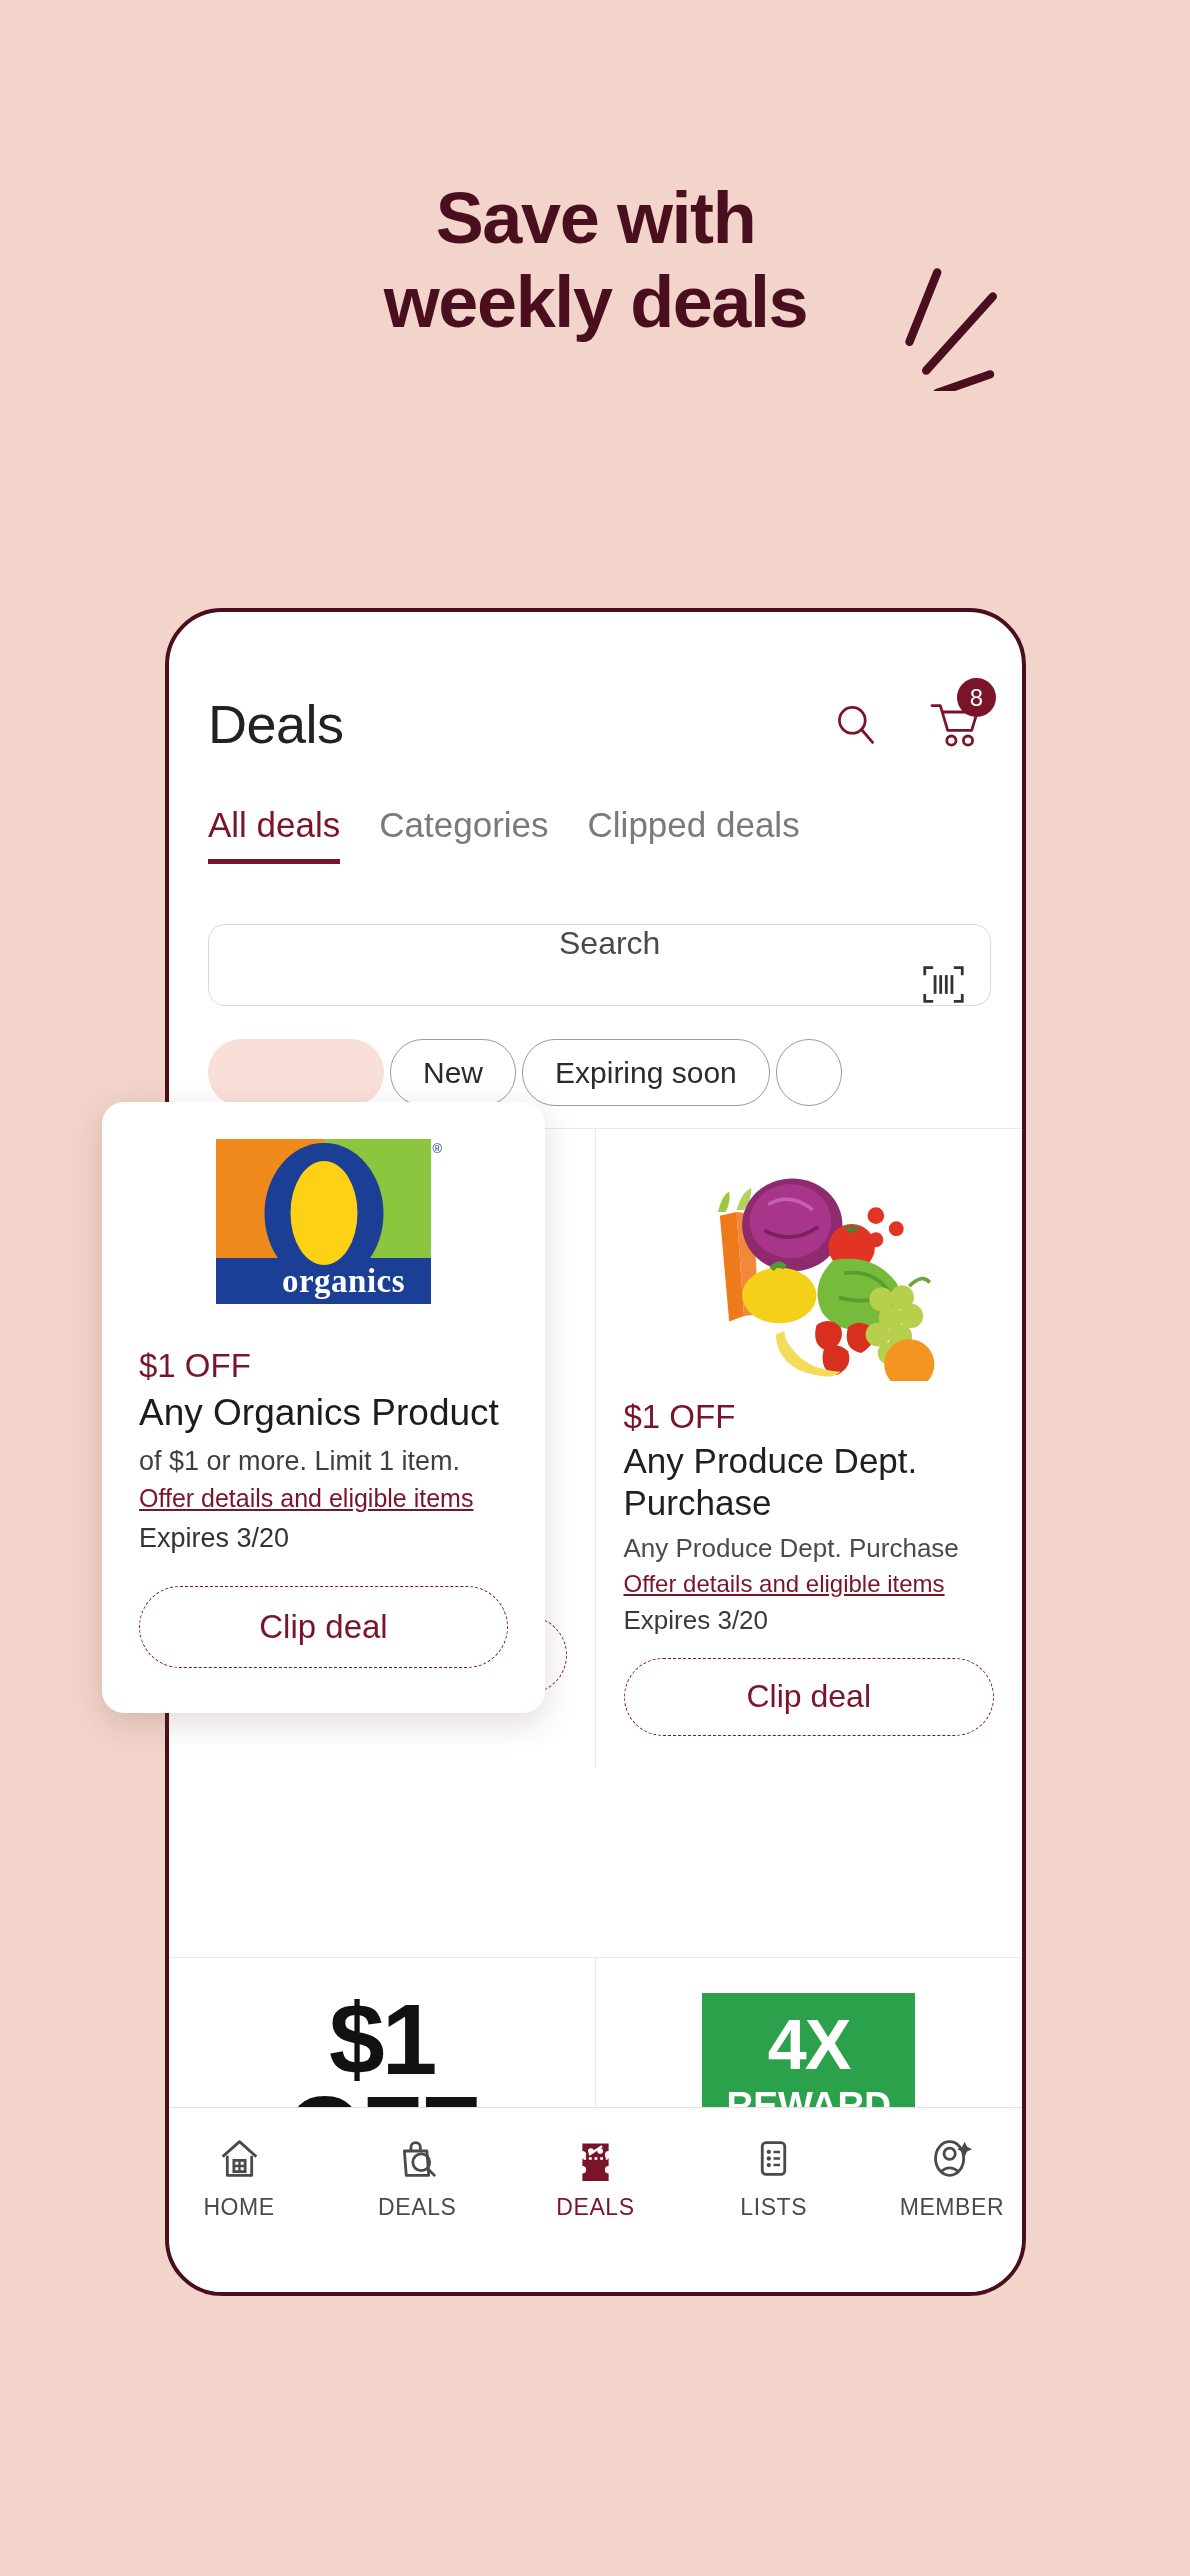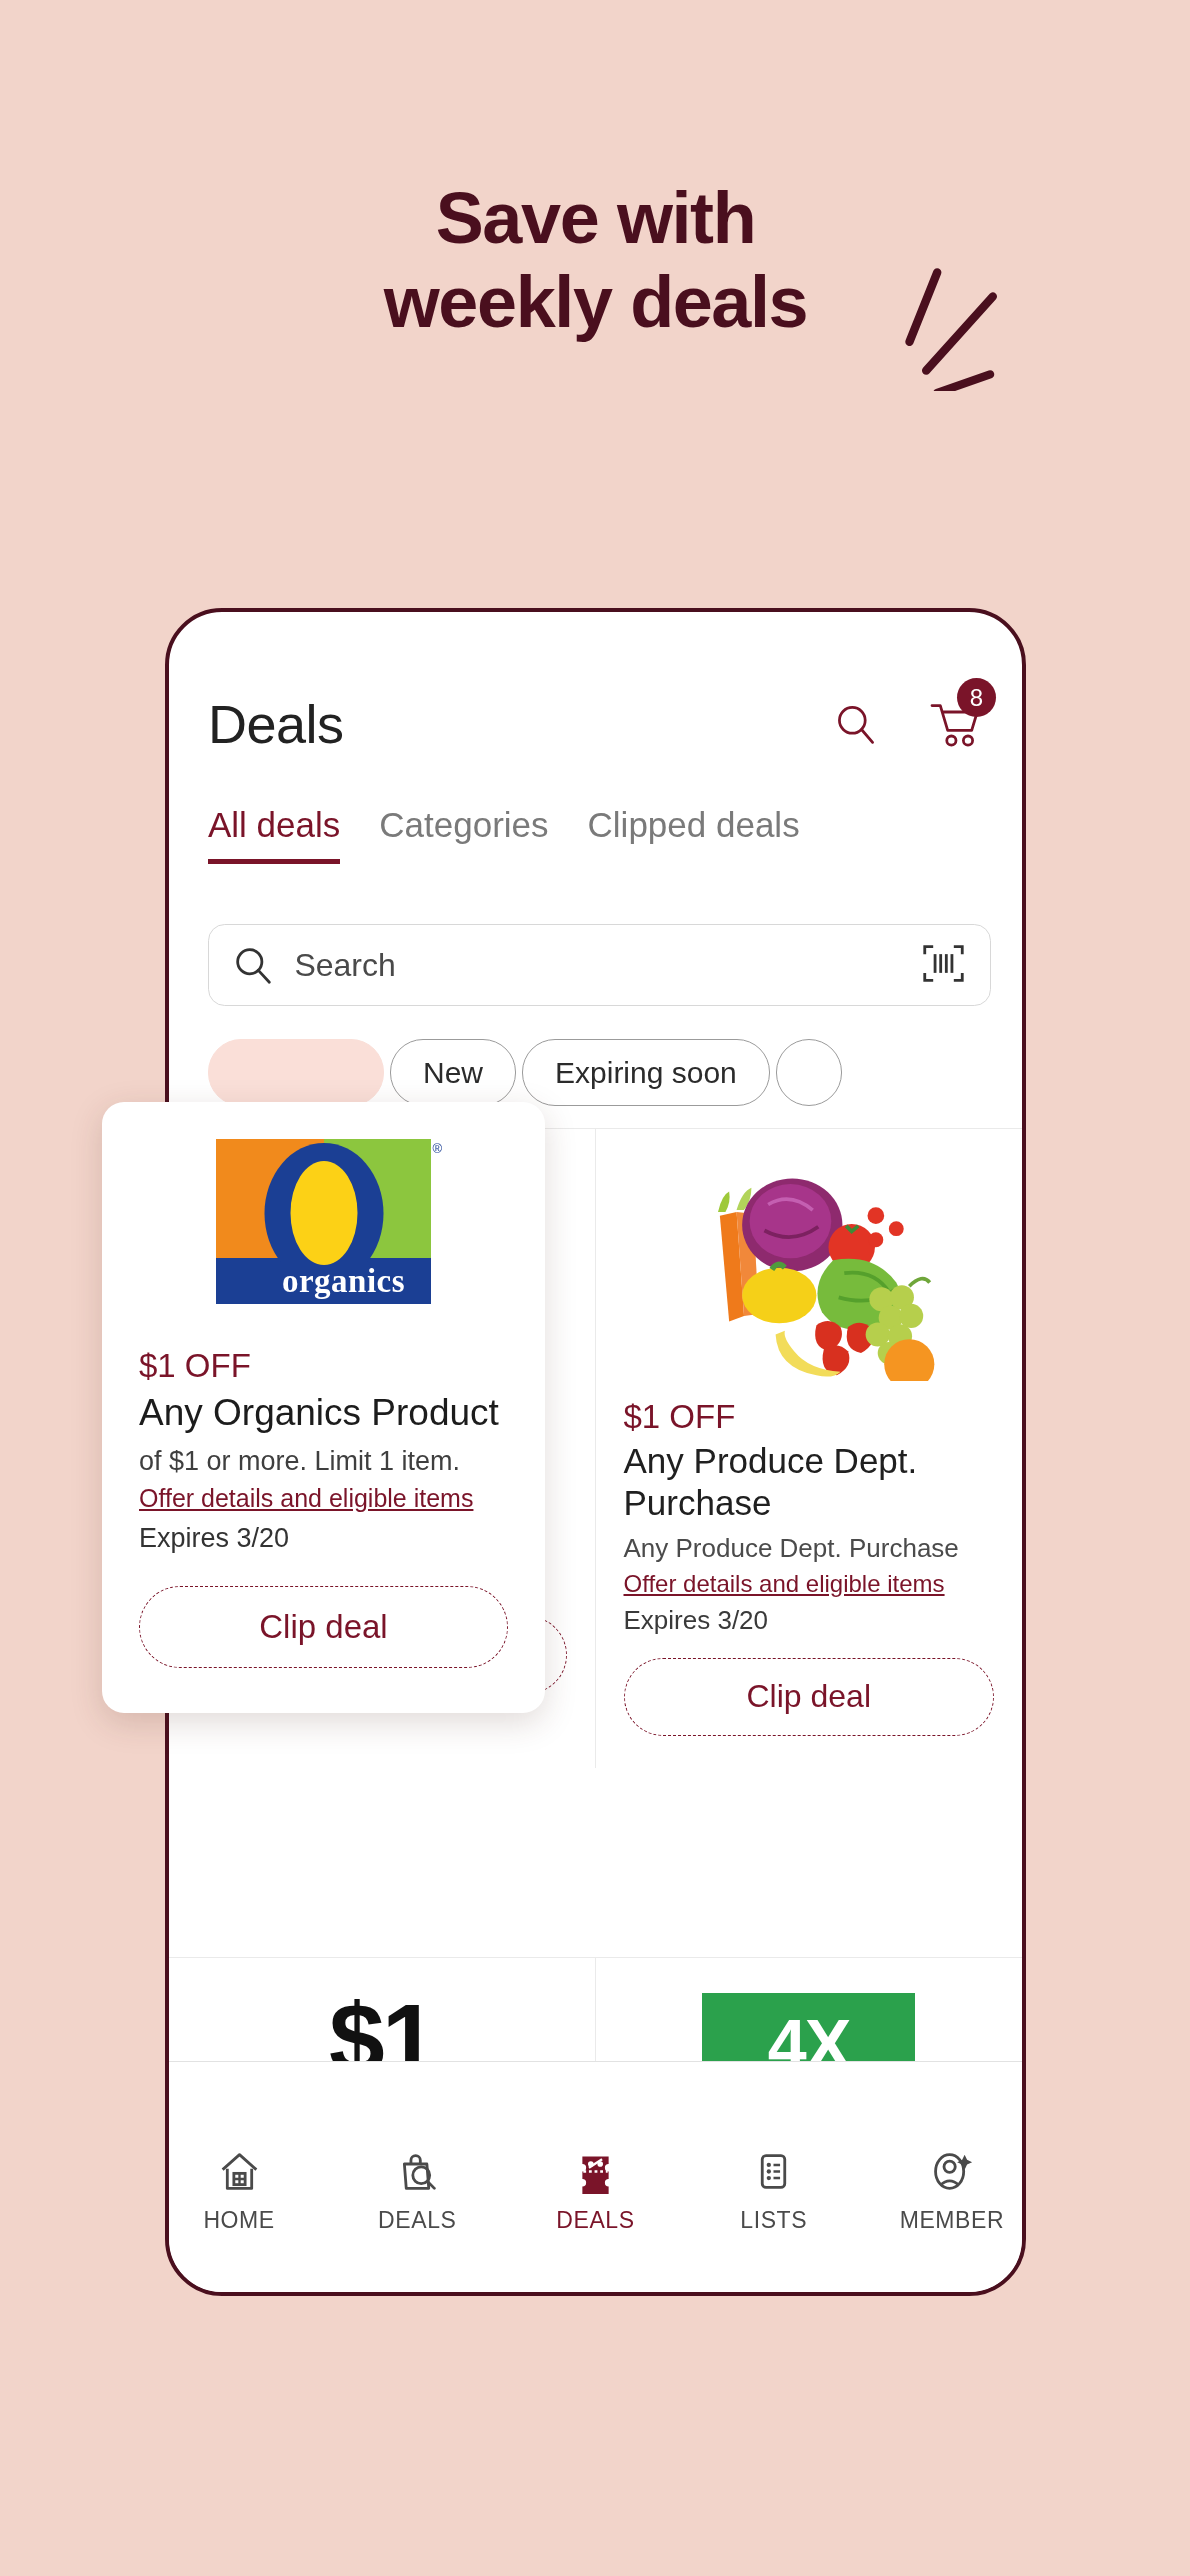--- a/index.html
+++ b/index.html
@@ -148,20 +148,21 @@
     left: 39px;
     width: 783px;
     height: 82px;
     border: 1.4px solid #d8d8d8;
     border-radius: 16.7px;
     display: flex;
     align-items: center;
     padding: 0 24px;
     box-sizing: border-box;
     background: #fff;
+    flex-direction: column;
   }
   .search-placeholder {
     font-size: 32px;
     color: #4a4a4a;
     margin-left: 20.4px;
   }
   .barcode-icon { margin-left: auto; }
 
   
   .chips {
@@ -313,25 +314,25 @@
     letter-spacing: 0px;
     margin-top: 5.6px;
   }
 
   
   .bottom-nav {
     position: absolute;
     bottom: 0;
     left: 0;
     width: 100%;
-    height: 231px;
+    height: 185px;
     background: #ffffff;
     border-top: 1.4px solid #e2e2e2;
     display: flex;
-    align-items: center;
+    align-items: flex-start;
     padding-top: 28px;
     box-sizing: border-box;
     gap: 38px;
   }
   .nav-item {
     flex: 1;
     display: flex;
     flex-direction: column;
     align-items: center;
     gap: 13px;

